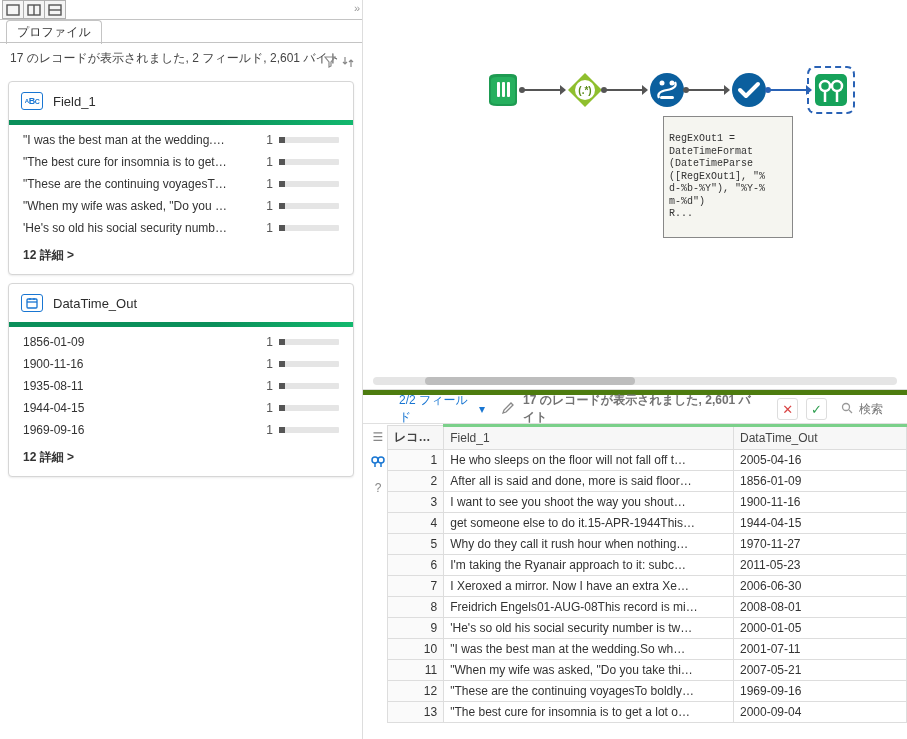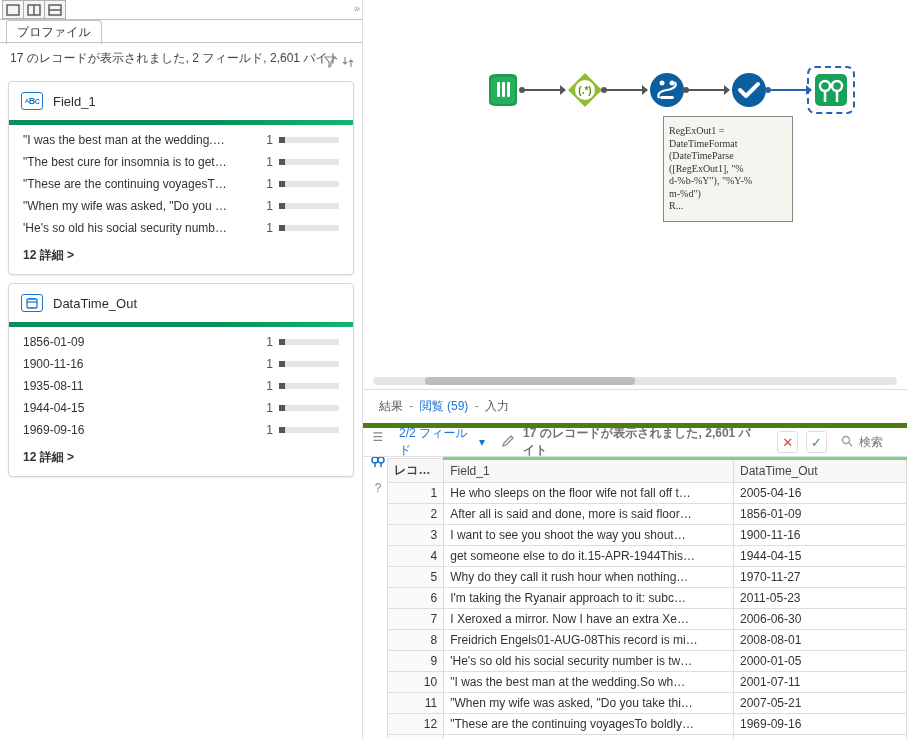--- a/index.html
+++ b/index.html
@@ -35,21 +35,21 @@
 .workflow { position:absolute; left:120px; top:70px; display:flex; align-items:center; gap:0; }
 .tool { width:40px; height:40px; border-radius:6px; display:flex; align-items:center; justify-content:center; position:relative; }
 .tool svg { width:40px; height:40px; }
 .connector { width:42px; height:2px; background:#555; position:relative; }
 .connector::before { content:""; position:absolute; left:-4px; top:-2px; width:6px; height:6px; background:#555; border-radius:50%; }
 .connector::after { content:""; position:absolute; right:-1px; top:-4px; border-left:6px solid #555; border-top:5px solid transparent; border-bottom:5px solid transparent; }
 .connector.blue { background:#2962b5; }
 .connector.blue::before { background:#2962b5; }
 .connector.blue::after { border-left-color:#2962b5; }
 .tool.selected { outline:2px dashed #2962b5; outline-offset:2px; border-radius:4px; }
-.annotation { position:absolute; left:300px; top:116px; width:130px; border:1px solid #888; background:#f5f5f0; padding:8px 5px; font-family:Liberation Serif, serif; font-size:10px; line-height:1.25; color:#333; white-space:pre-wrap; }
+.annotation { position:absolute; left:300px; top:116px; width:130px; border:1px solid #888; background:#f5f5f0; padding:16px 5px; font-family:Liberation Mono, monospace; font-size:10px; line-height:1.25; color:#333; white-space:pre-wrap; }
 .canvas-scrollbar { position:absolute; left:10px; right:10px; bottom:4px; height:8px; background:#e5e5e5; border-radius:4px; }
 .canvas-scrollbar::after { content:""; position:absolute; left:10%; width:40%; height:100%; background:#bdbdbd; border-radius:4px; }
 
 
 .results-area { position:absolute; left:363px; top:390px; right:0; bottom:0; display:flex; flex-direction:column; }
 .results-title { padding:8px 16px; font-size:12px; color:#555; }
 .results-title .active { color:#1976d2; }
 .results-title .sep { color:#888; margin:0 3px; }
 .results-toolbar { display:flex; align-items:center; padding:4px 8px 4px 30px; border-top:5px solid #4d7c0f; border-bottom:1px solid #e0e0e0; gap:8px; position:relative; height:34px; }
 .side-icons { position:absolute; left:6px; top:40px; width:18px; display:flex; flex-direction:column; gap:10px; align-items:center; }
@@ -255,27 +255,20 @@
 DateTimeFormat
 (DateTimeParse
 ([RegExOut1], "%
 d-%b-%Y"), "%Y-%
 m-%d")
 R...</div>
   <div class="canvas-scrollbar"></div>
 </div>
 
 <div class="results-area">
-  <div class="results-title">
-    <span>結果</span>
-    <span class="sep">-</span>
-    <span class="active">閲覧 (59)</span>
-    <span class="sep">-</span>
-    <span>入力</span>
-  </div>
 
   <div class="side-icons">
     <div>☰</div>
     <div class="active"><svg width="14" height="14" viewBox="0 0 14 14">
           <circle cx="4" cy="6" r="3" fill="none" stroke="#1976d2" stroke-width="1.5"></circle>
           <circle cx="10" cy="6" r="3" fill="none" stroke="#1976d2" stroke-width="1.5"></circle>
           <line x1="4" y1="9" x2="4" y2="13" stroke="#1976d2" stroke-width="1.5"></line>
           <line x1="10" y1="9" x2="10" y2="13" stroke="#1976d2" stroke-width="1.5"></line>
         </svg></div>
     <div>?</div>
@@ -314,21 +307,21 @@
       <thead>
         <tr>
           <th class="rec">レコード</th>
           <th>Field_1</th>
           <th>DataTime_Out</th>
         </tr>
       </thead>
       <tbody id="grid-body">
           <tr>
             <td class="idx">1</td>
-            <td>He who sleeps on the floor wife not fall off t…</td>
+            <td>He who sleeps on the floor will not fall off t…</td>
             <td>2005-04-16</td>
           </tr>
           <tr>
             <td class="idx">2</td>
             <td>After all is said and done, more is said floor…</td>
             <td>1856-01-09</td>
           </tr>
           <tr>
             <td class="idx">3</td>
             <td>I want to see you shoot the way you shout…</td>

